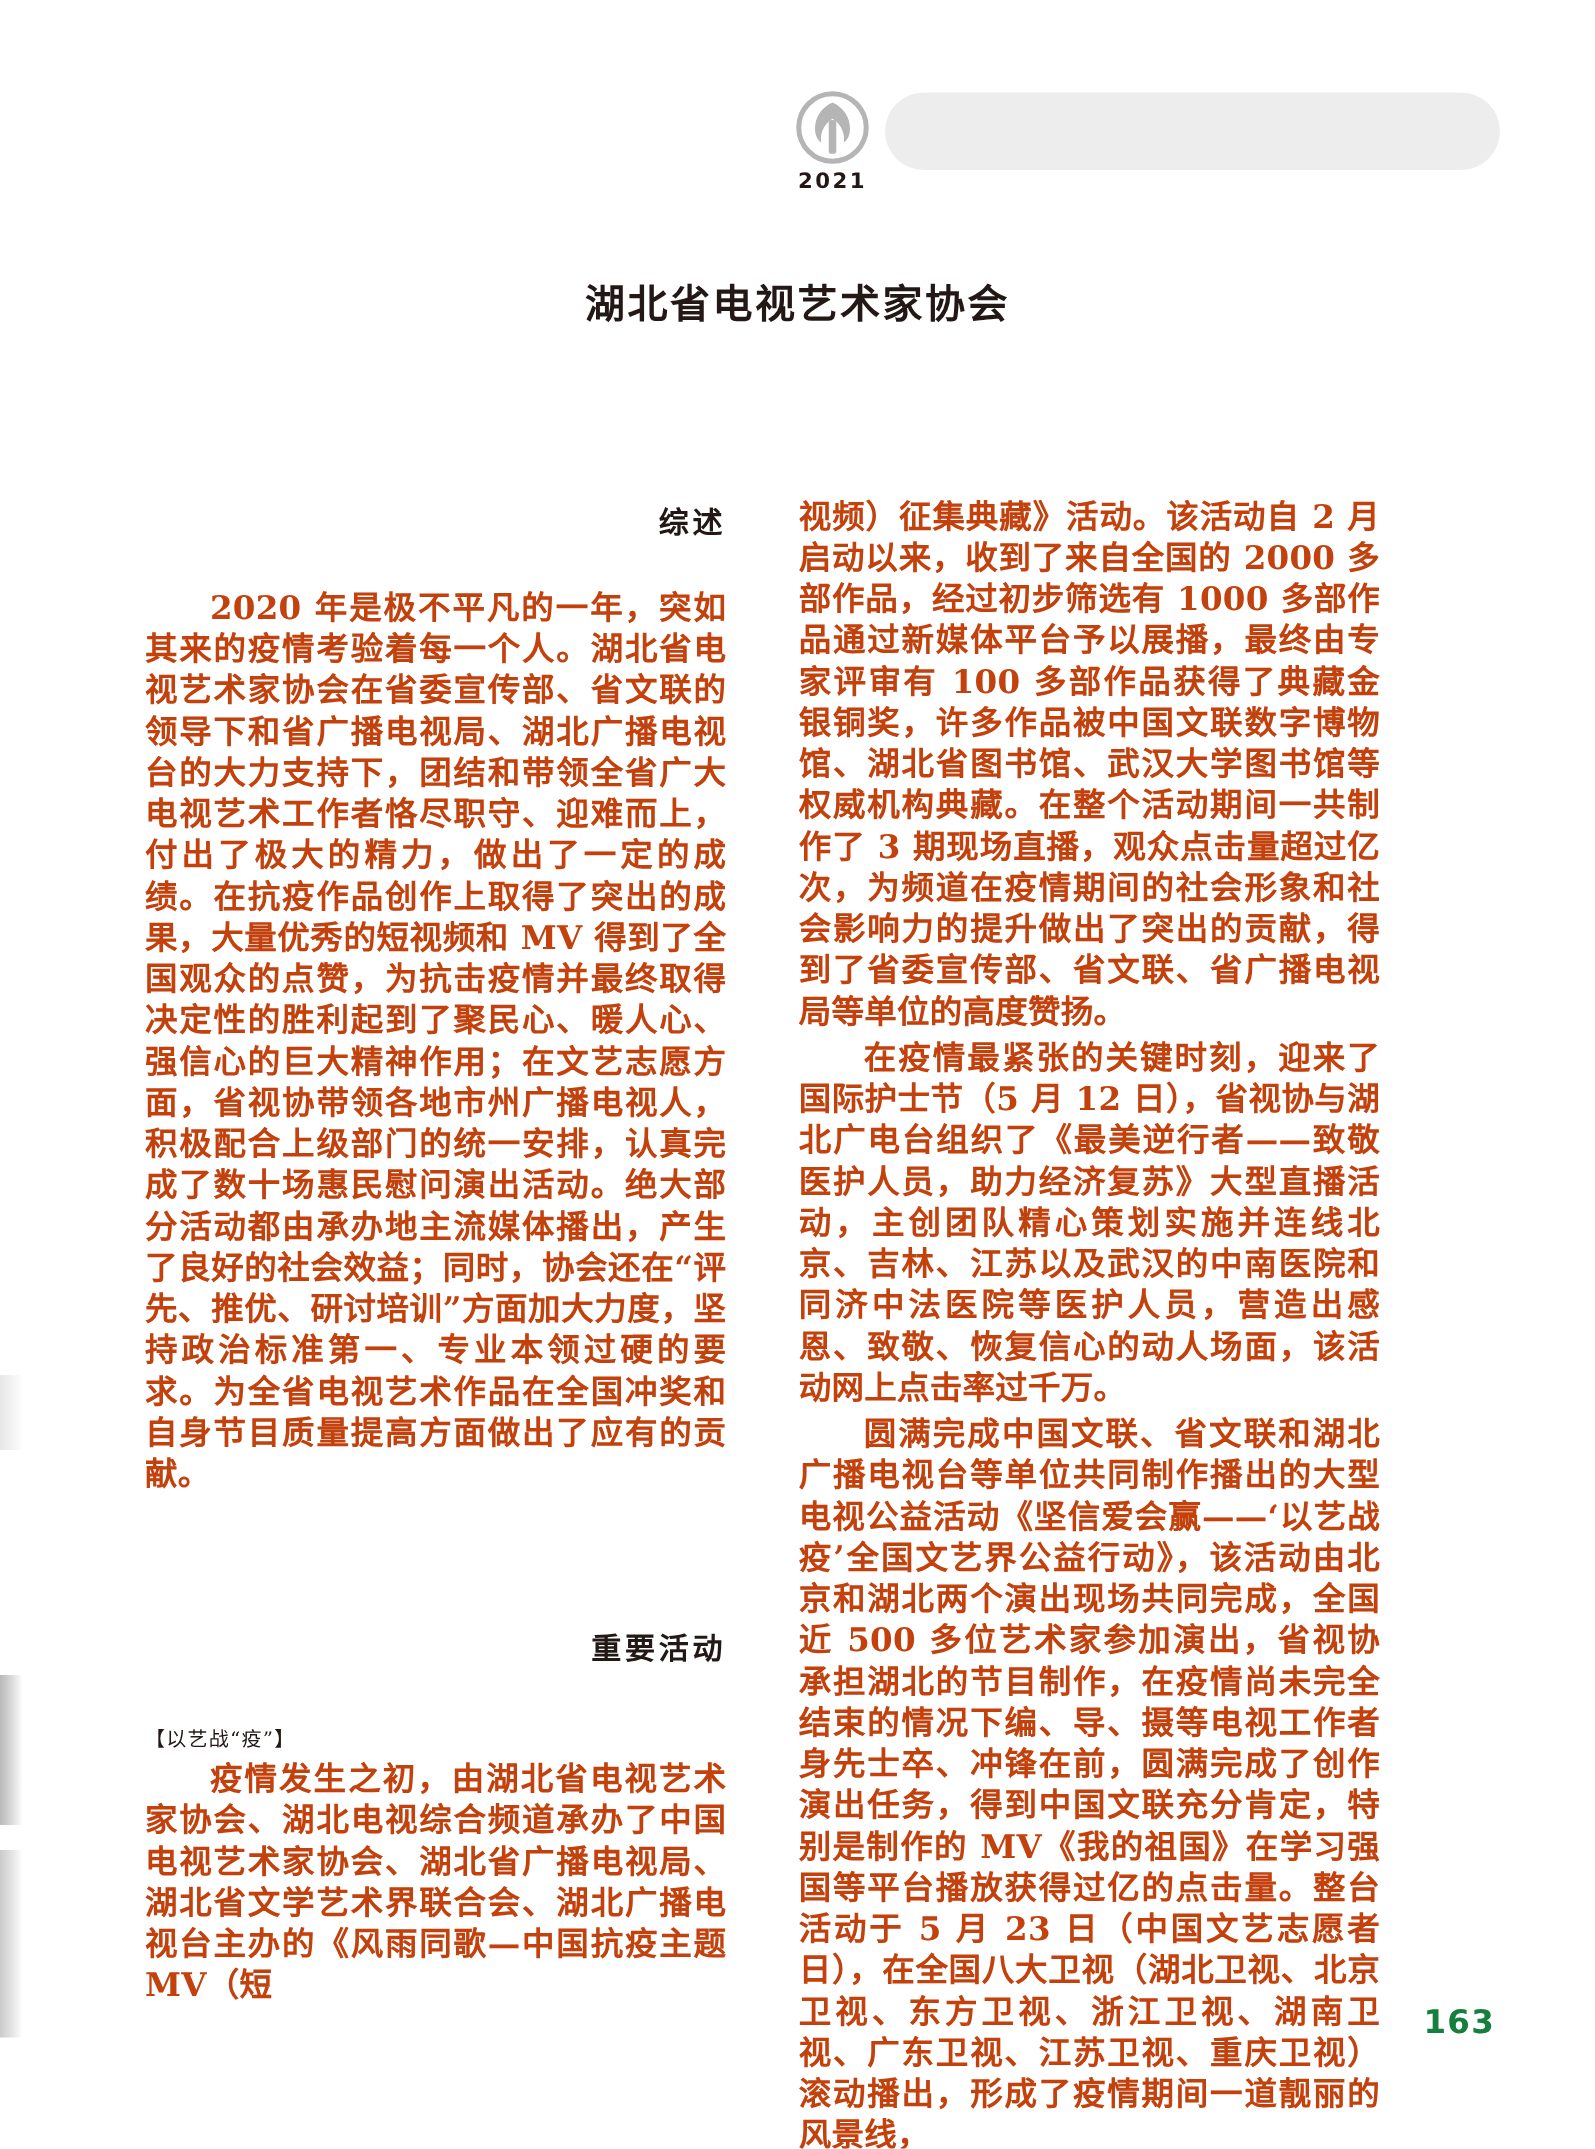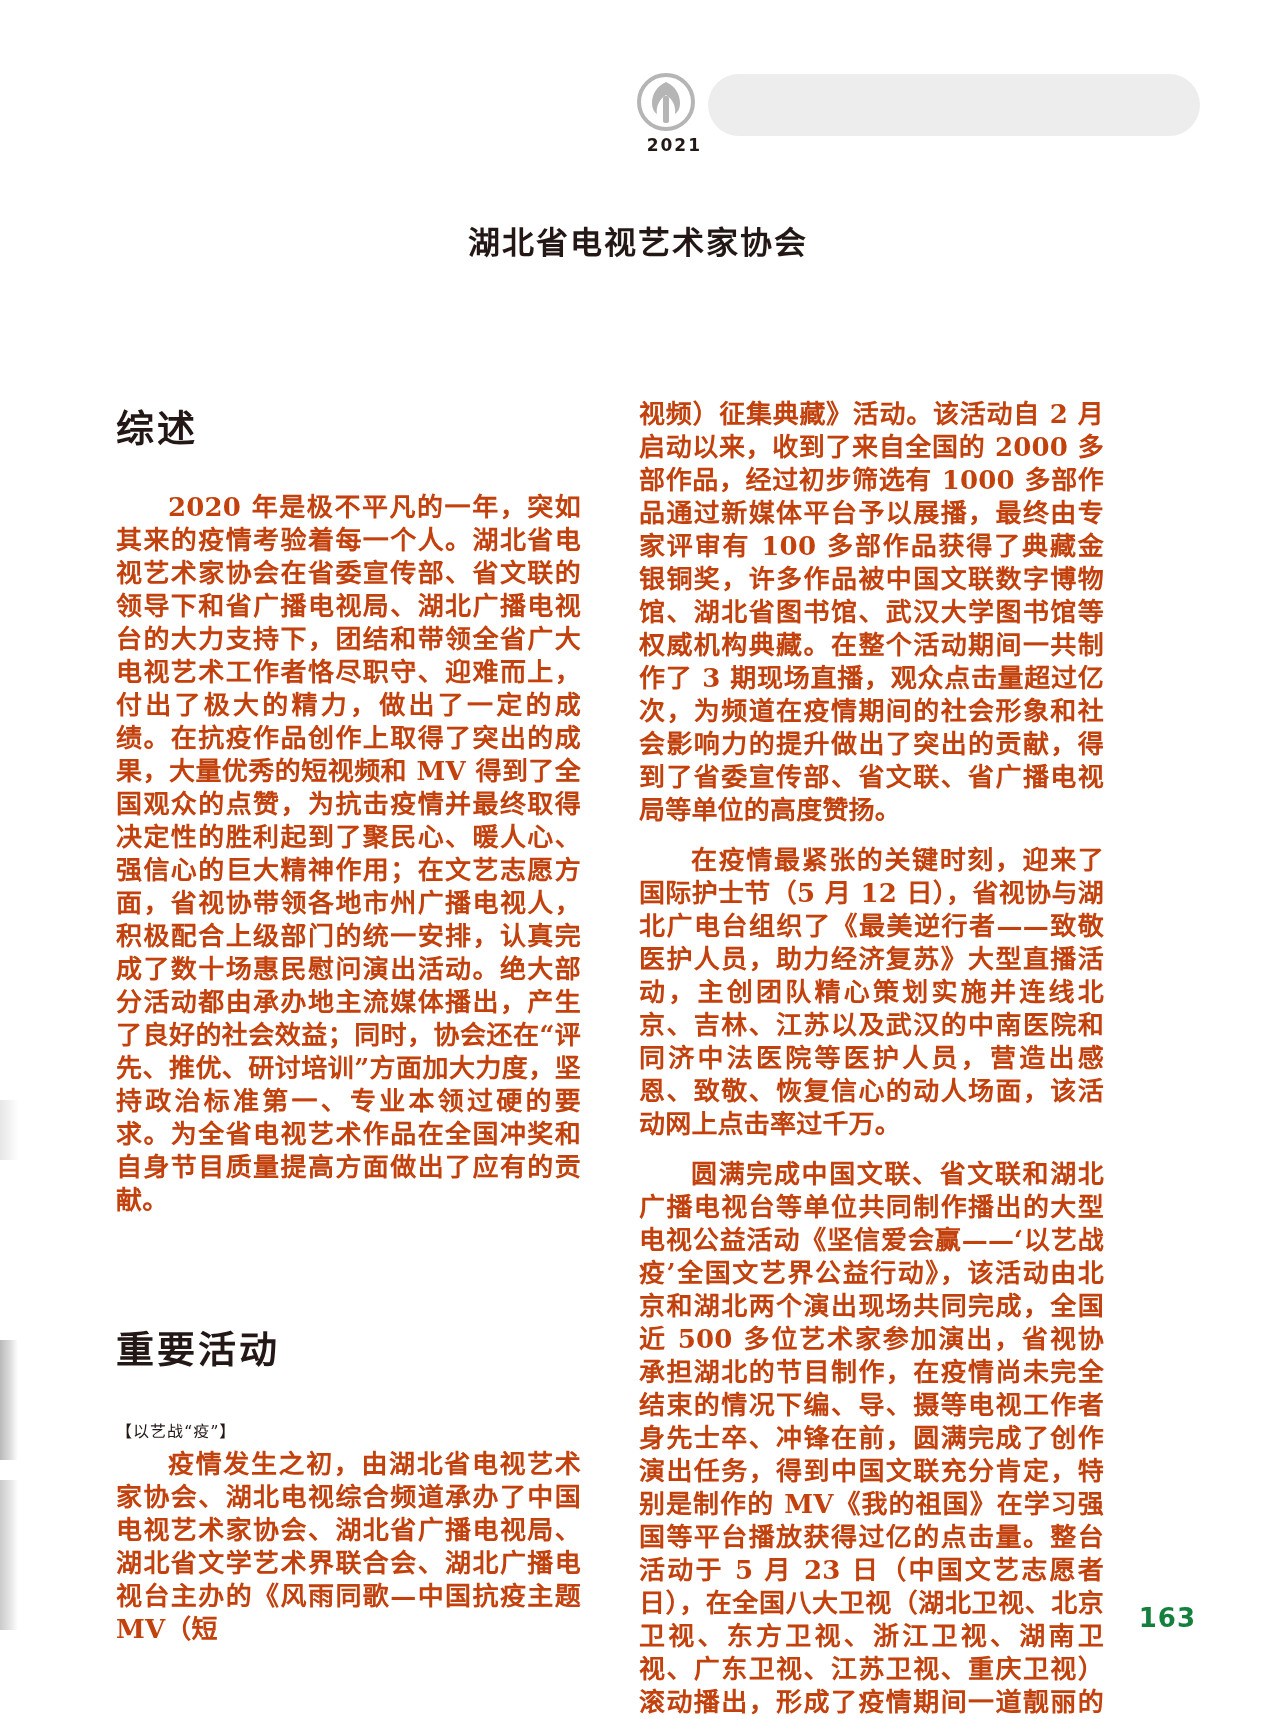--- a/index.html
+++ b/index.html
@@ -55,21 +55,20 @@
     text-align: center;
   }
   .rh-logo svg { display: block; margin: 0 auto; }
   .rh-year {
     font-family: "DejaVu Sans", "Liberation Sans", sans-serif;
     font-weight: 700;
     font-size: 17px;
     letter-spacing: 2px;
     color: #231815;
     margin-top: 1px;
-    text-align: right;
   }
   .rh-text {
     position: absolute;
     left: 100px;
     top: 6px;
   }
   .rh-cn {
     font-family: "DejaVu Sans", "Liberation Sans", sans-serif;
     font-weight: 700;
     font-size: 17px;
@@ -107,24 +106,24 @@
     position: absolute;
     top: 398px;
     left: 116px;
     width: 1044px;
     display: flex;
     gap: 58px;
   }
   .col { width: 465px; }
 
   .section-head {
-    text-align: left;
-    font-family: "DejaVu Sans", "Liberation Sans", sans-serif;
-    font-weight: 700;
-    font-size: 38px;
+    text-align: right;
+    font-family: "DejaVu Sans", "Liberation Sans", sans-serif;
+    font-weight: 700;
+    font-size: 24px;
     letter-spacing: 3px;
     color: #231815;
     margin: 0 0 38px 0;
   }
   .section-head.activities {
     margin-top: 102px;
     margin-bottom: 44px;
   }
   .sub-head {
     font-family: "DejaVu Serif", "Liberation Serif", serif;
@@ -139,21 +138,21 @@
     margin: 0;
     text-indent: 2em;
     font-size: 26px;
     line-height: 33px;
     letter-spacing: .2px;
     text-align: justify;
     text-justify: inter-character;
     font-weight: 700;
     color: #c2410c;
   }
-  p.para + p.para { margin-top: 17px; }
+  p.para + p.para { margin-top: 4px; }
   p.para.cont { text-indent: 0; }
 
   
   .folio {
     position: absolute;
     right: 80px;
     bottom: 86px;
     font-family: "DejaVu Sans", "Liberation Sans", sans-serif;
     font-weight: 700;
     font-size: 26px;

